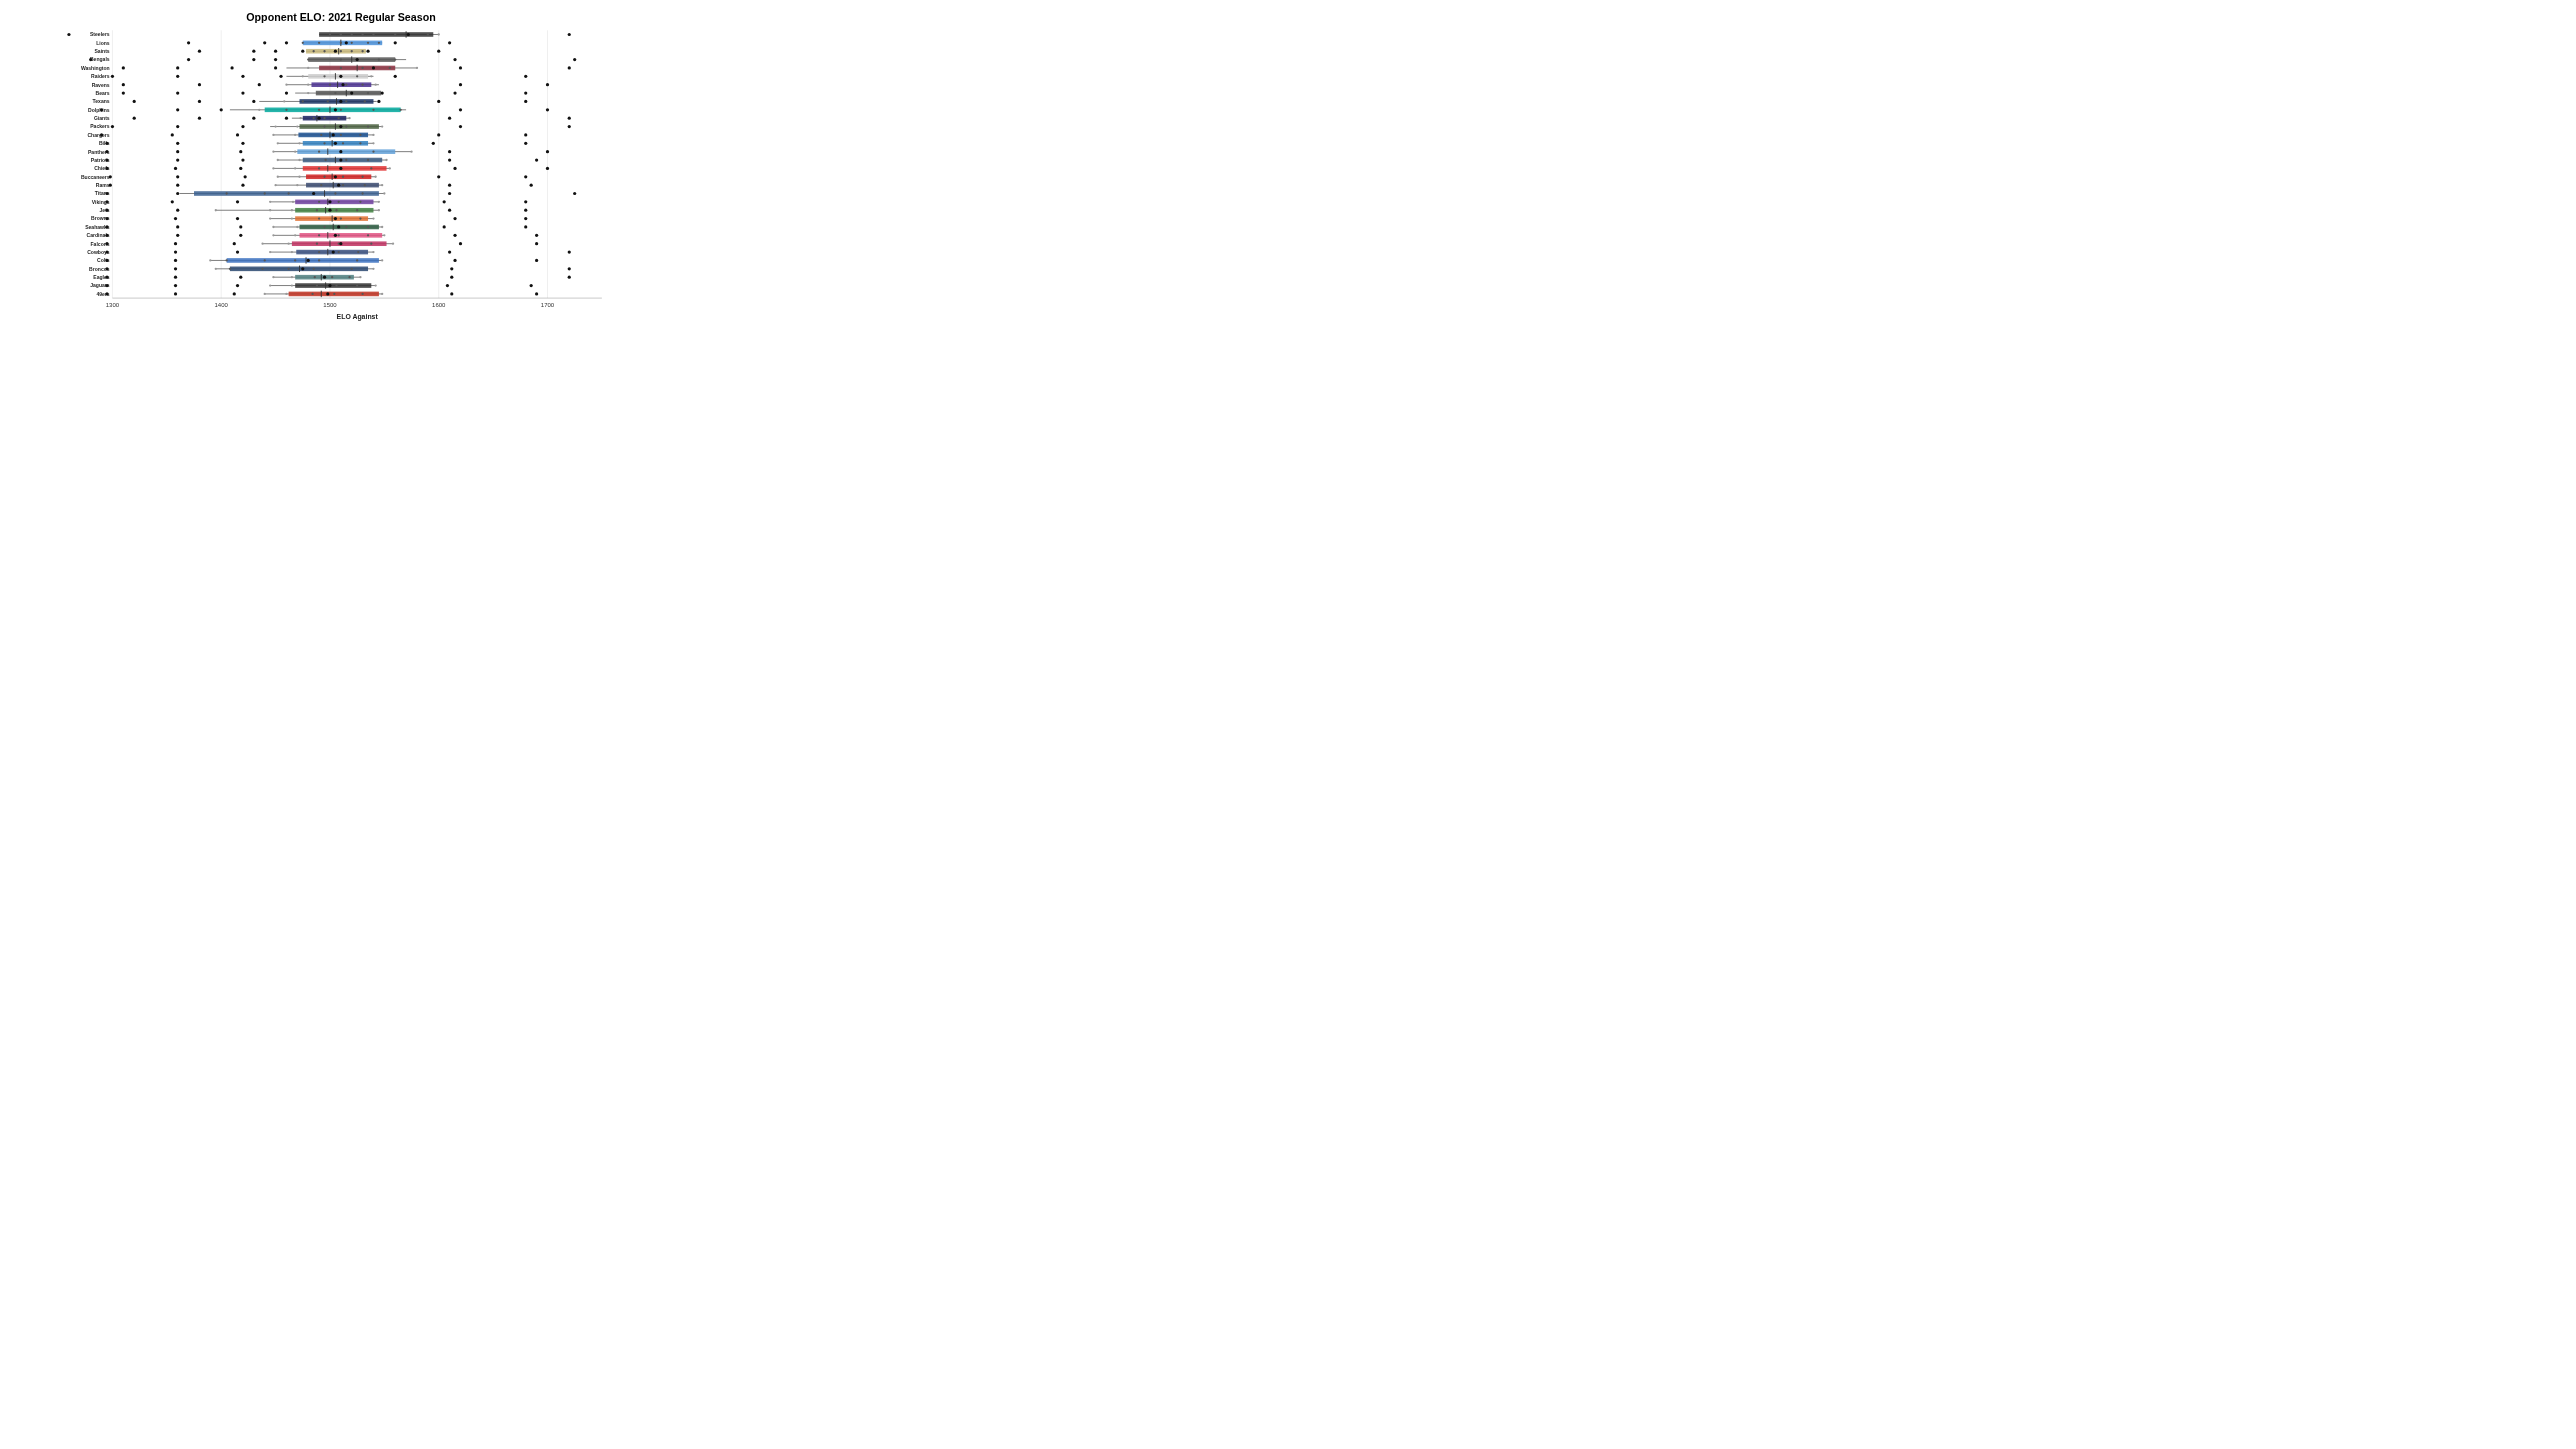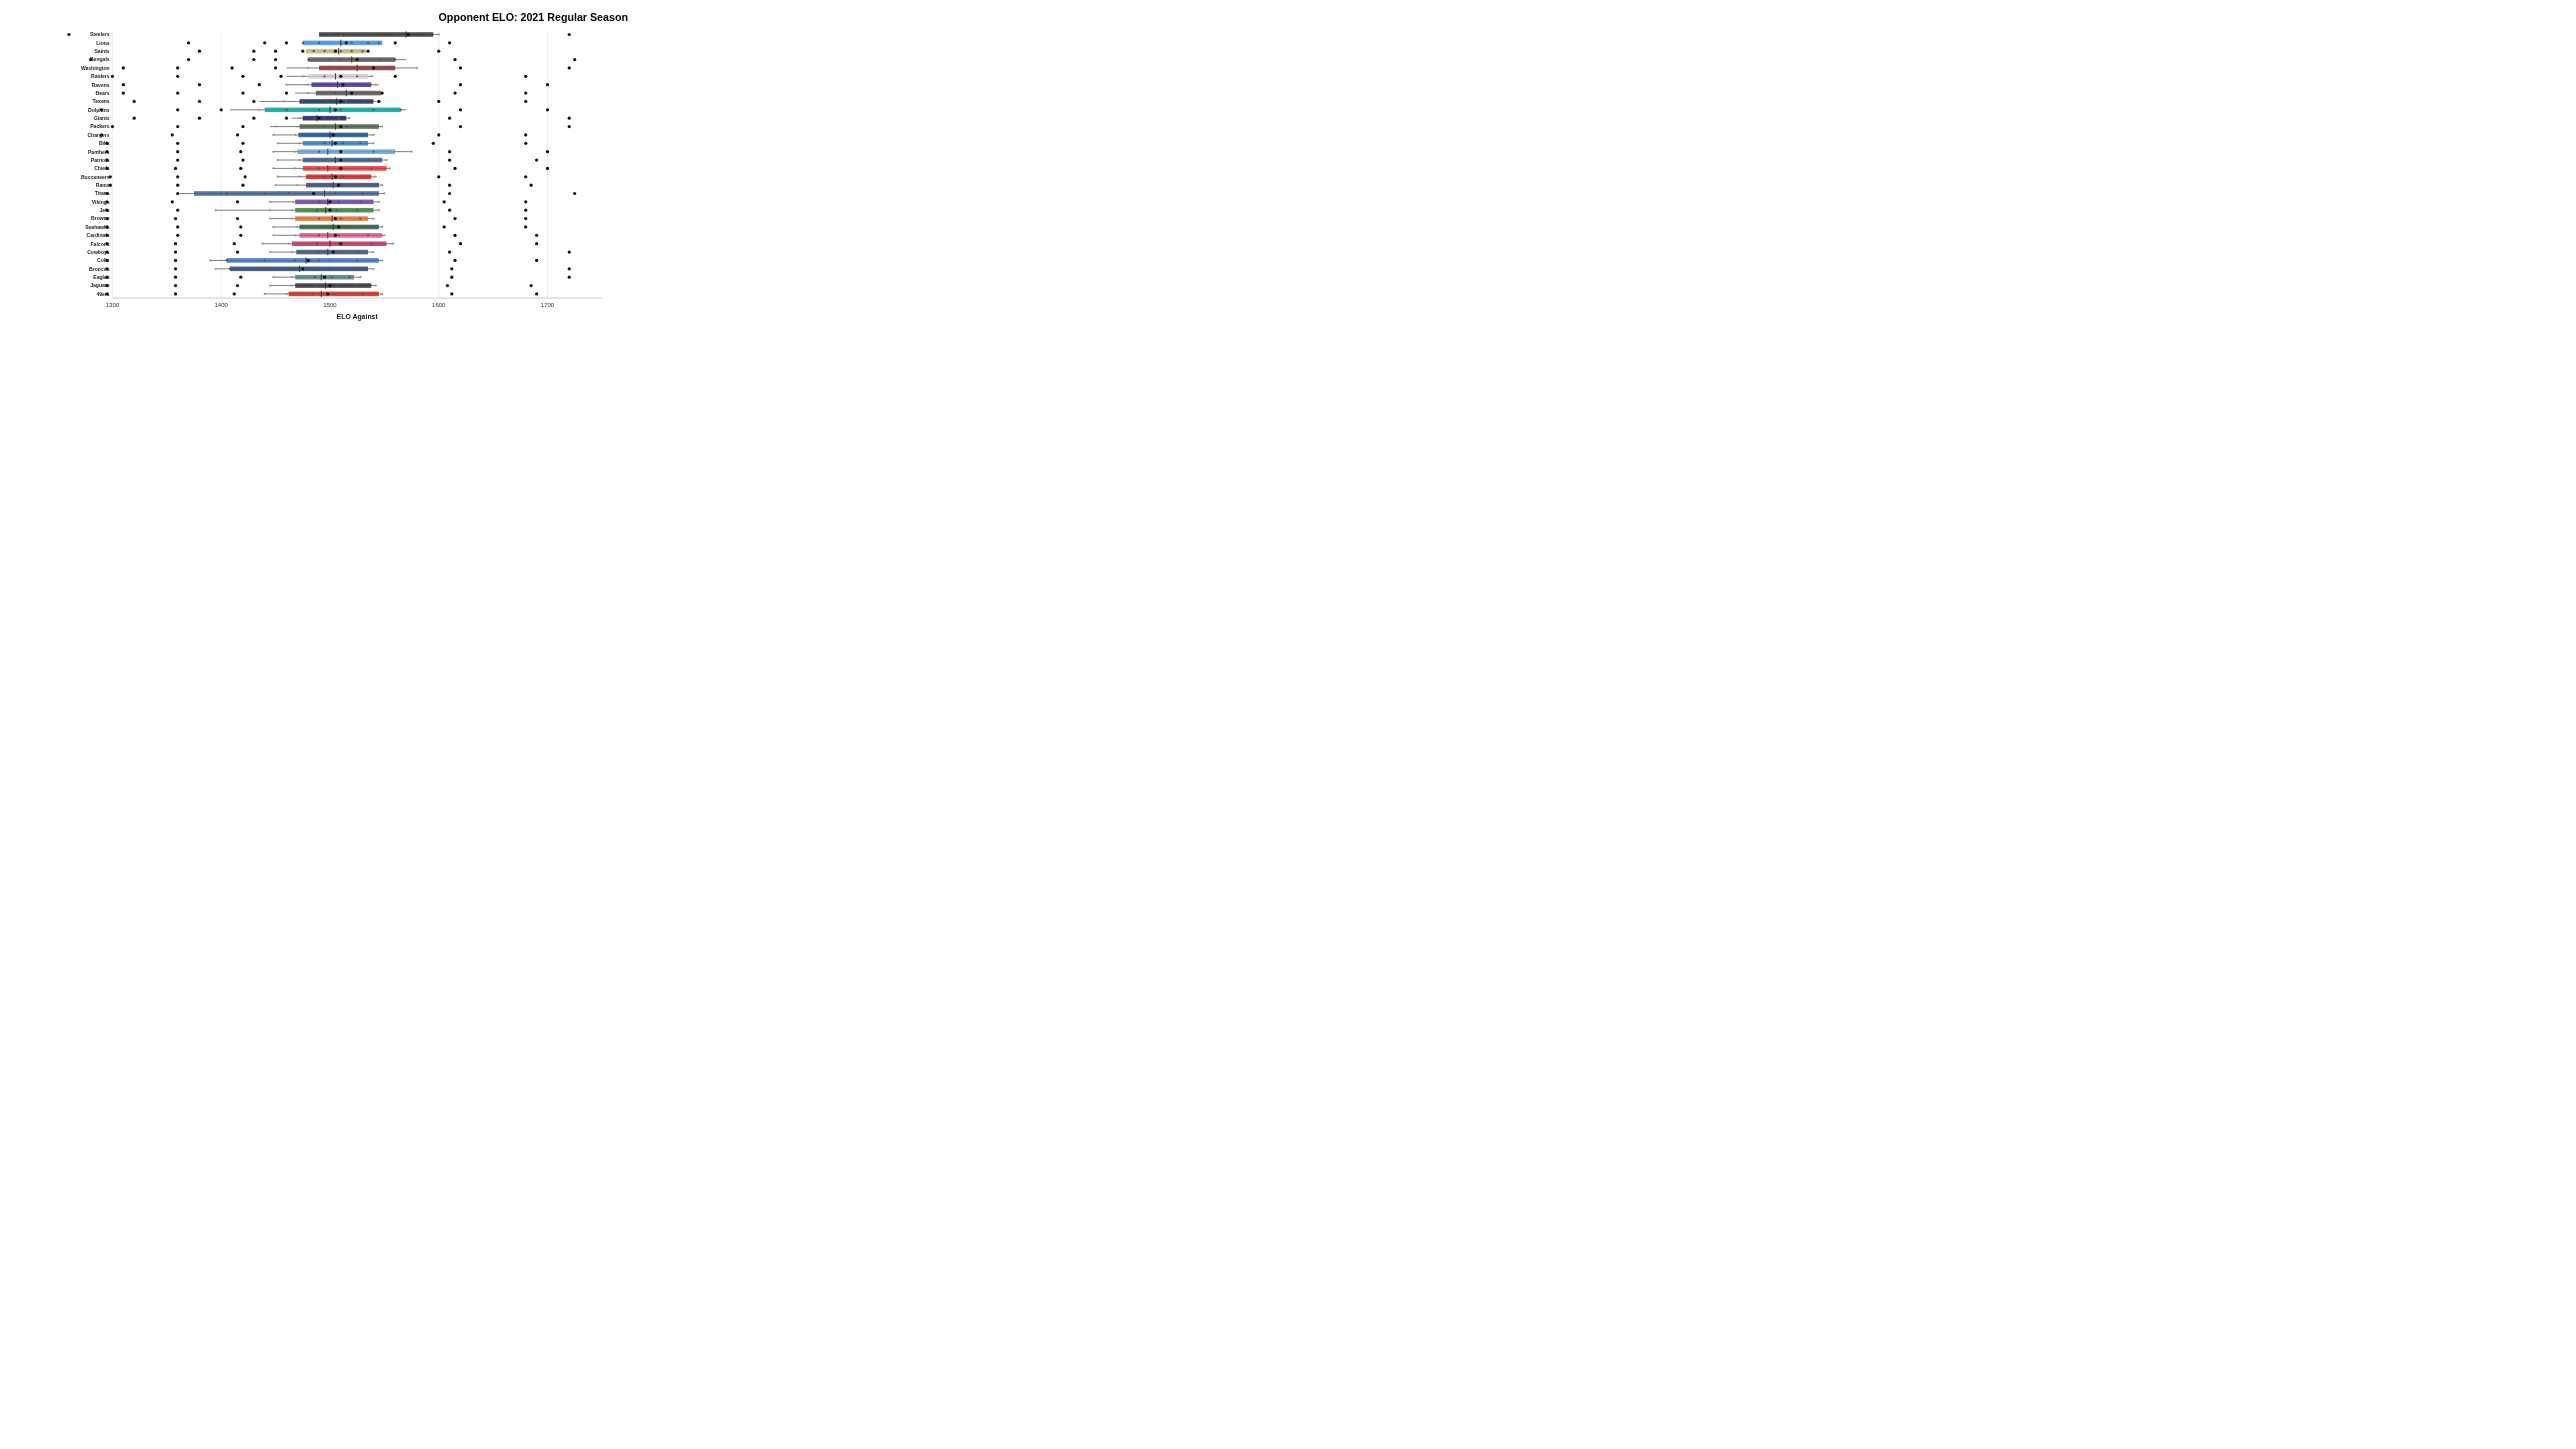--- a/index.html
+++ b/index.html
@@ -12,21 +12,21 @@
     }
     .chart-container {
       position: relative;
       width: 644px;
       height: 362px;
       padding: 10.7px 16px 32px 54px;
     }
     .chart-title {
       font-size: 10.7px;
       font-weight: bold;
-      text-align: right;
+      text-align: center;
       margin-bottom: 5.4px;
       padding-left: 0px;
     }
   </style>
 </head>
 <body>
 
 <div class="chart-container">
   <div class="chart-title">Opponent ELO: 2021 Regular Season</div>
   <div style="position:relative; width:100%; height:calc(100% - 21.5px);">

